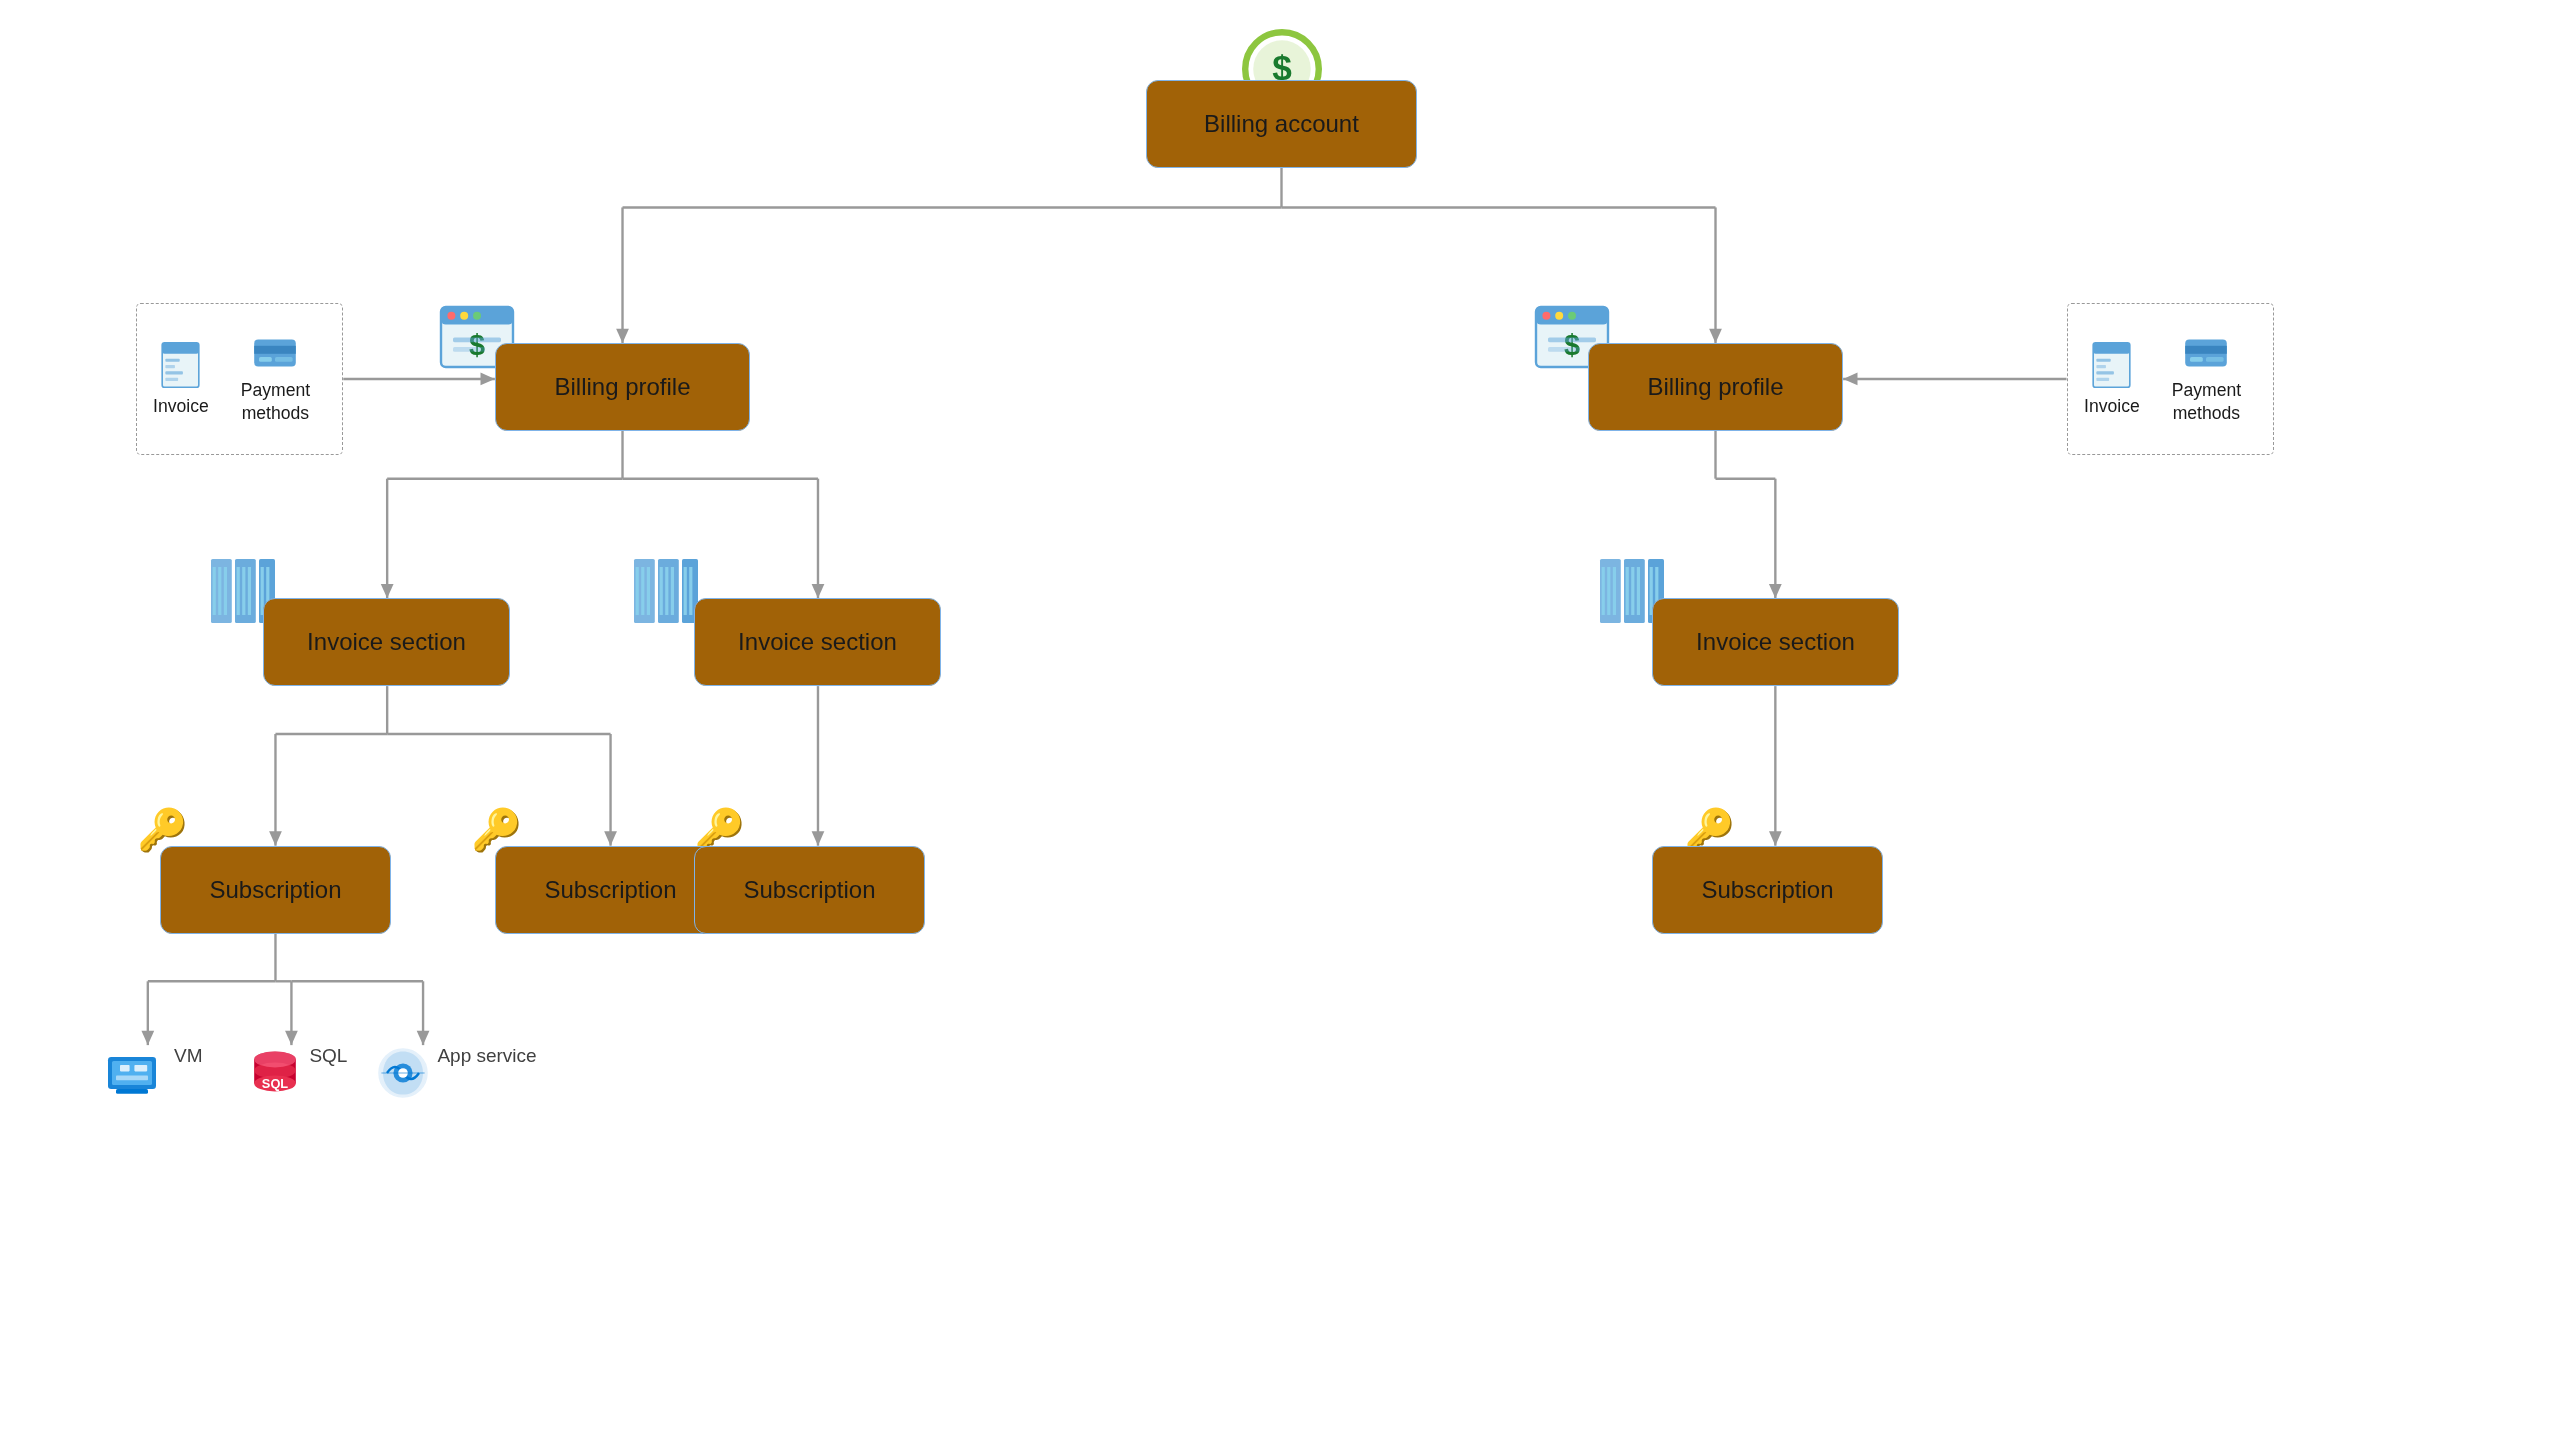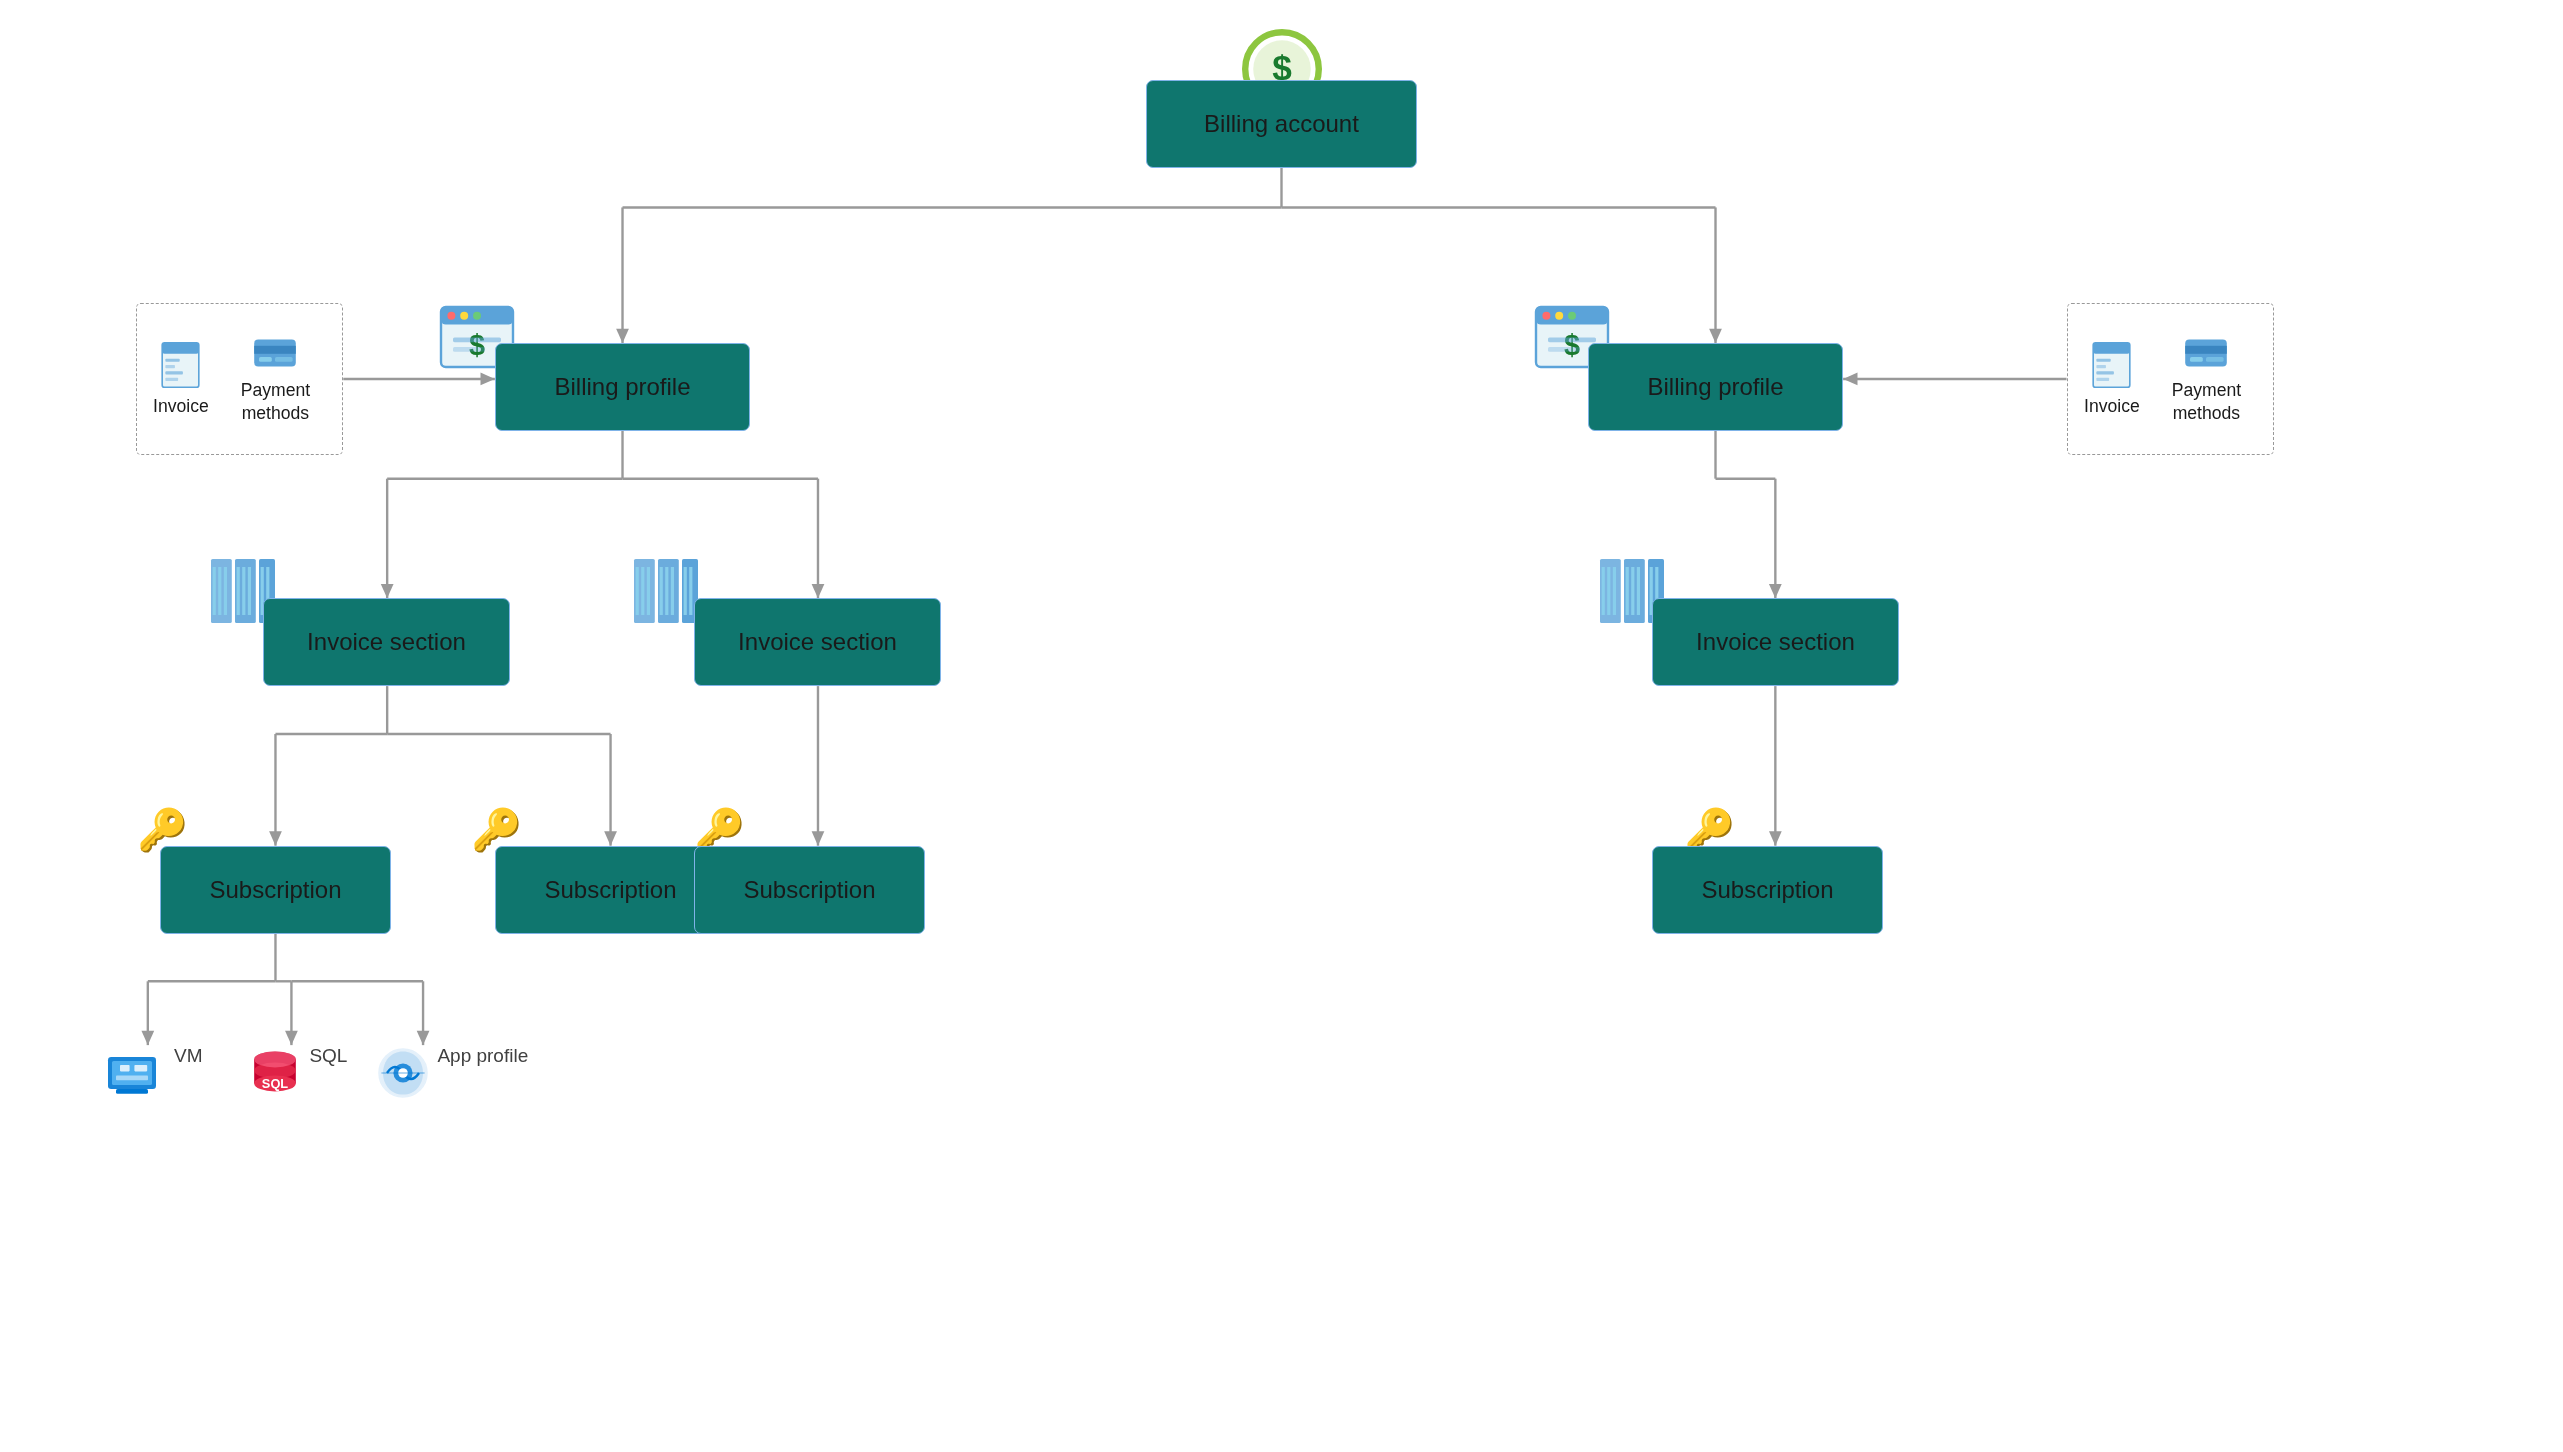--- a/index.html
+++ b/index.html
@@ -21,23 +21,23 @@
     svg.lines {
       position: absolute;
       top: 0; left: 0;
       width: 2563px;
       height: 1452px;
       pointer-events: none;
     }
 
     .node-box {
       position: absolute;
-      background: #0f766e;
+      background: #a16207;
       border: 1.6px solid #7fb3e8;
-      border-radius: 7px;
+      border-radius: 12px;
       display: flex;
       align-items: center;
       justify-content: center;
       font-size: 22.3px;
       font-weight: 400;
       color: #1a1a1a;
       text-align: center;
     }
 
     .billing-account-box {
@@ -401,21 +401,21 @@
 
   <div class="resource-box appservice-icon">
     <svg width="56" height="56" viewBox="0 0 70 70">
       <circle cx="35" cy="35" r="30" fill="#0078d4" opacity="0.1" stroke="#0078d4" stroke-width="2"></circle>
       <path d="M35 8 C20 8 10 20 10 35 C10 50 20 62 35 62 C50 62 60 50 60 35 C60 20 50 8 35 8Z" fill="#0078d4" opacity="0.15"></path>
       <path d="M15 35 Q25 20 35 35 Q45 50 55 35" stroke="#0078d4" stroke-width="3" fill="none"></path>
       <circle cx="35" cy="35" r="12" fill="#0078d4" opacity="0.8"></circle>
       <circle cx="35" cy="35" r="6" fill="#fff"></circle>
       <line x1="8" y1="35" x2="62" y2="35" stroke="#0078d4" stroke-width="2" opacity="0.4"></line>
     </svg>
-    <span style="text-align:center; line-height:1.2;">App profile</span>
+    <span style="text-align:center; line-height:1.2;">App service</span>
   </div>
 
   <div class="side-box side-box-left">
     <div class="side-item">
       <svg width="43" height="48" viewBox="0 0 54 60">
         <rect x="4" y="2" width="46" height="56" rx="3" fill="#e8f4f8" stroke="#5ba3d9" stroke-width="2"></rect>
         <rect x="4" y="2" width="46" height="14" rx="3" fill="#5ba3d9"></rect>
         <rect x="8" y="22" width="18" height="4" rx="1" fill="#5ba3d9" opacity="0.6"></rect>
         <rect x="8" y="30" width="12" height="4" rx="1" fill="#5ba3d9" opacity="0.4"></rect>
         <rect x="8" y="38" width="22" height="4" rx="1" fill="#5ba3d9" opacity="0.6"></rect>

